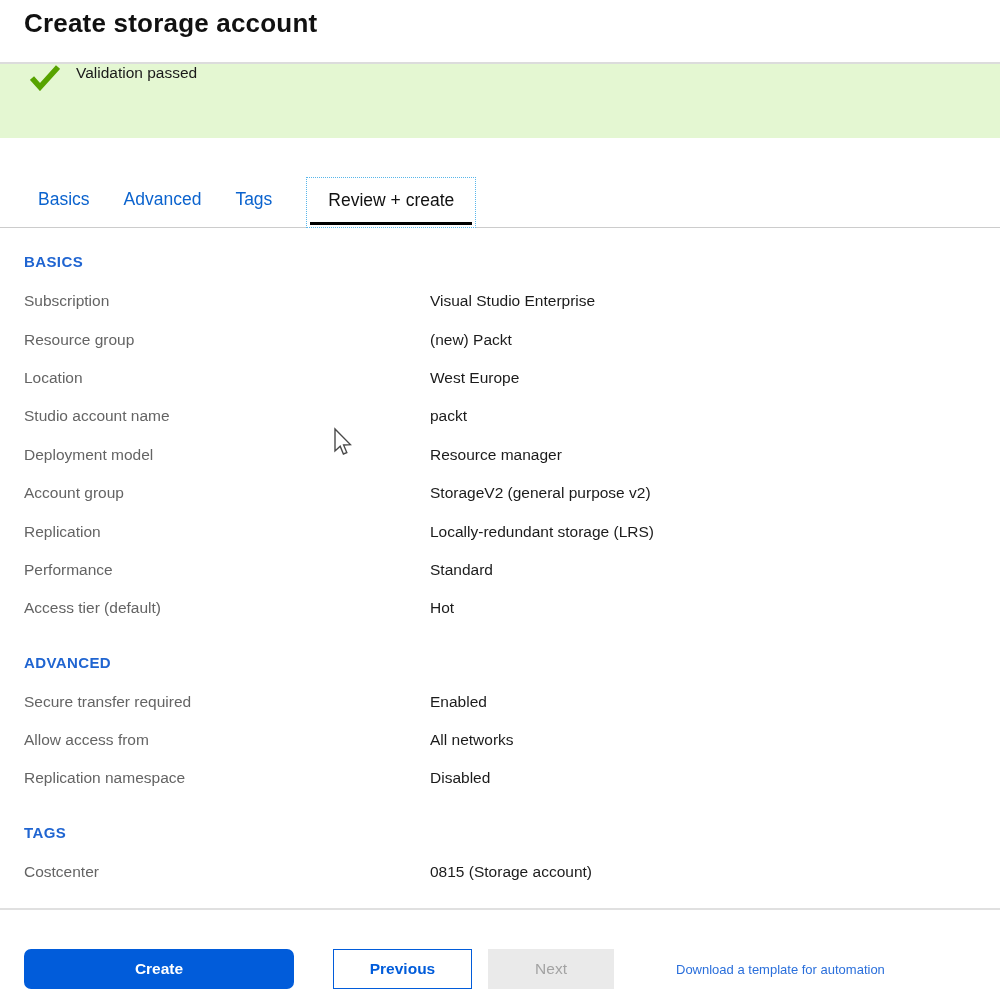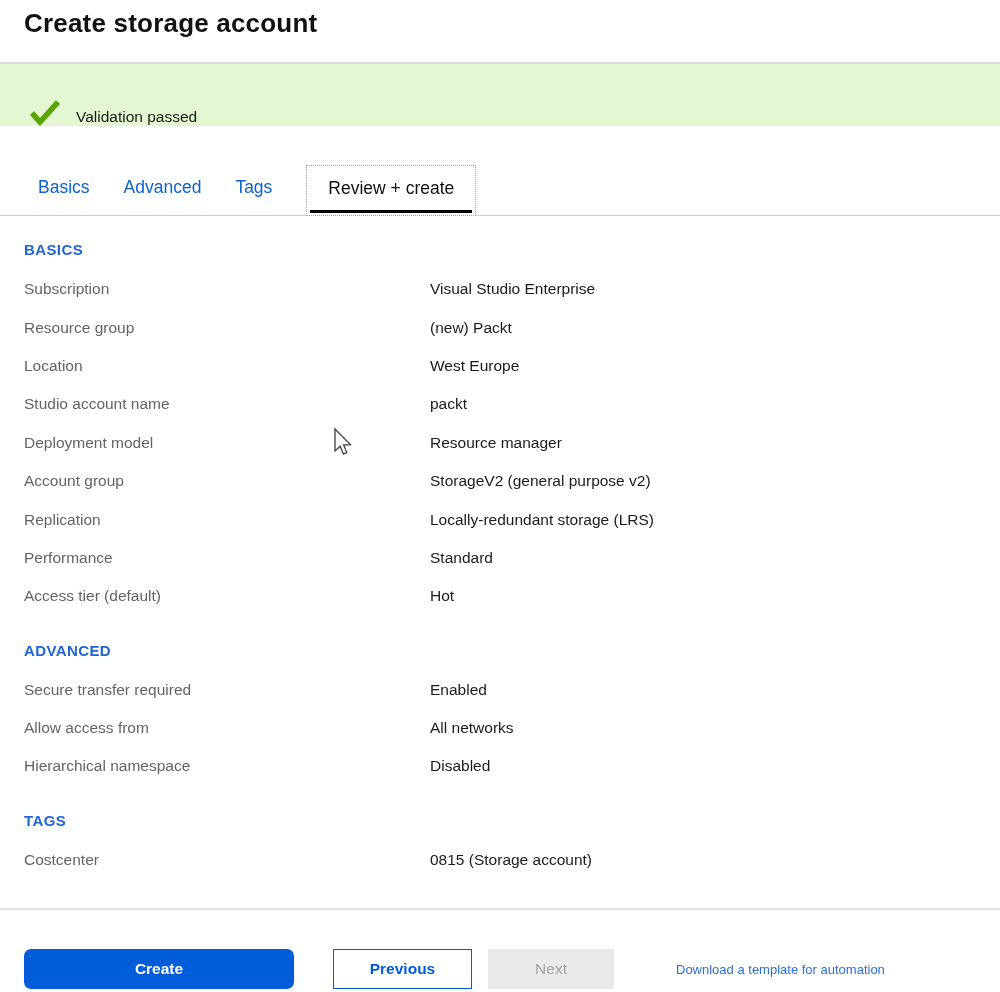--- a/index.html
+++ b/index.html
@@ -30,23 +30,23 @@
     font-weight: 700;
     color: #111;
     height: 62px;
     letter-spacing: 0.2px;
   }
 
   
   .banner {
     border-top: 2px solid #dcdcdc;
     background: var(--banner-bg);
-    height: 64px;
-    display: flex;
-    align-items: flex-end;
+    height: 76px;
+    display: flex;
+    align-items: flex-start;
     padding-left: 30px;
   }
   .banner .check { width: 30px; height: 27px; flex: 0 0 auto; }
   .banner-text { margin-left: 16px; font-size: 15.5px; color: #1a1a1a; }
 
   
   .tabs {
     margin-top: 37px;
     padding-left: 38px;
     border-bottom: 1px solid #ccc;
@@ -227,21 +227,21 @@
     <div class="section-heading">ADVANCED</div>
     <div class="row">
       <span class="label">Secure transfer required</span>
       <span class="value">Enabled</span>
     </div>
     <div class="row">
       <span class="label">Allow access from</span>
       <span class="value">All networks</span>
     </div>
     <div class="row">
-      <span class="label">Hierarchical namespace</span>
+      <span class="label">Replication namespace</span>
       <span class="value">Disabled</span>
     </div>
   </div>
 
   <div class="section">
     <div class="section-heading">TAGS</div>
     <div class="row">
       <span class="label">Costcenter</span>
       <span class="value">0815 (Storage account)</span>
     </div>

